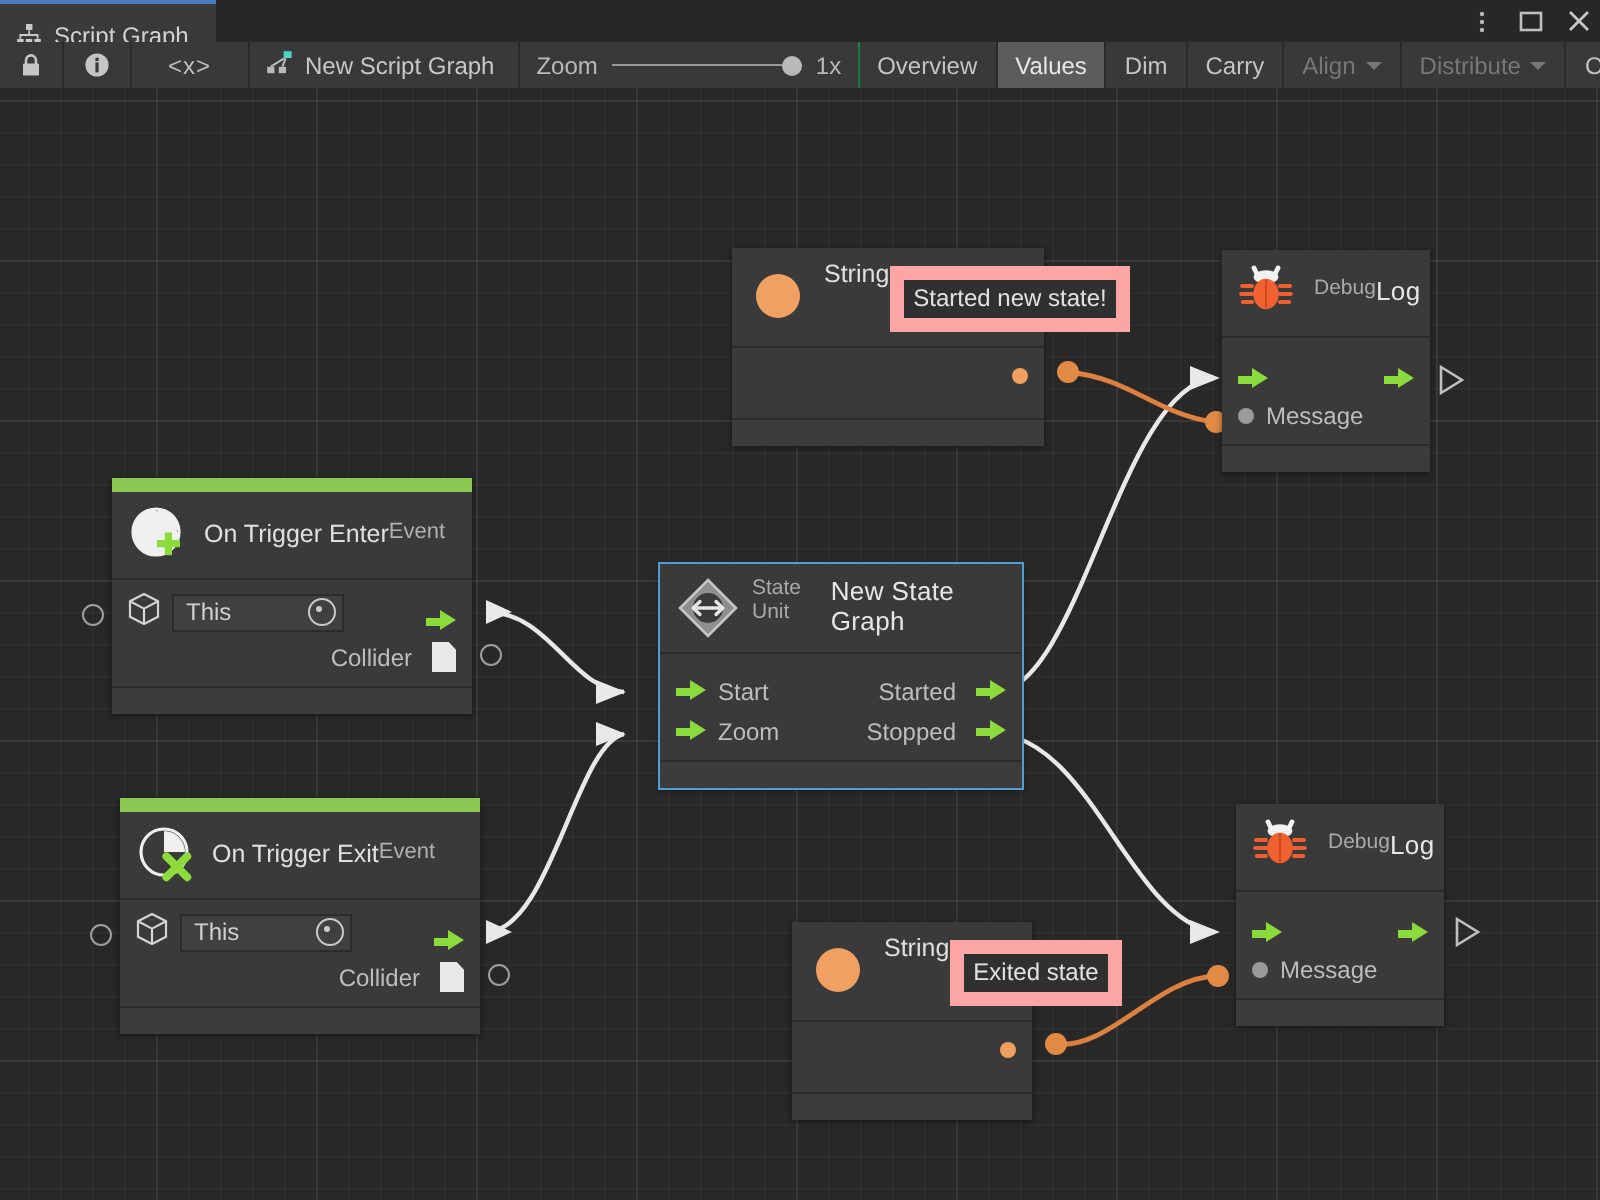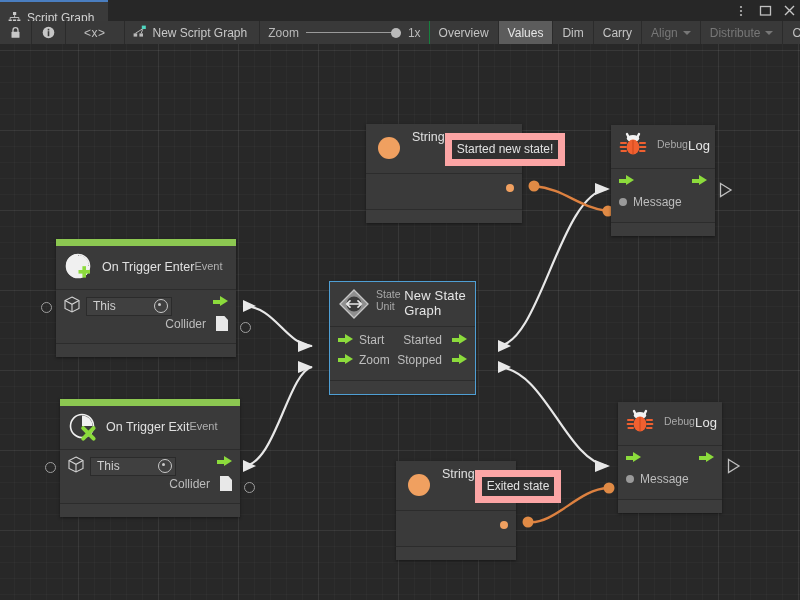--- a/index.html
+++ b/index.html
@@ -96,21 +96,21 @@
   .node .head .nicon{width:30px;height:30px;flex:0 0 30px;position:relative;}
   .node .head .titles{display:flex;flex-direction:row;justify-content:center;line-height:1.18;}
   .node .t-main{font-size:12.5px;color:#e0e0e0;}
   .node .t-sub{font-size:11px;color:#b0b0b0;}
   .node .t-small{font-size:10.5px;color:#a9a9a9;}
   .node .t-big{font-size:13px;color:#e6e6e6;letter-spacing:.2px;}
   .node .body{border-top:1px solid #2c2c2c;padding:6px 8px 7px 8px;background:#3a3a3a;}
   .node .foot{border-top:1px solid #2c2c2c;height:13px;background:#3c3c3c;}
   .node.selected{outline:1px solid #4f9fd4;outline-offset:0;}
 
-  .row{display:flex;align-items:flex-start;justify-content:space-between;min-height:20px;}
+  .row{display:flex;align-items:flex-end;justify-content:space-between;min-height:20px;}
   .row .lft{display:flex;align-items:center;gap:6px;}
   .row .rgt{display:flex;align-items:center;gap:10px;}
   .label{font-size:12px;color:#bdbdbd;}
   .arrow-g{display:inline-block;width:15px;height:11px;position:relative;}
   .arrow-g::before{content:"";position:absolute;left:0;top:4px;width:8px;height:4px;background:#8cdb3c;}
   .arrow-g::after{content:"";position:absolute;left:7px;top:0;width:0;height:0;
     border-top:5.5px solid transparent;border-bottom:5.5px solid transparent;border-left:8px solid #8cdb3c;}
   .dot-grey{width:8px;height:8px;border-radius:50%;background:#9a9a9a;display:inline-block;}
   .dot-orange{width:8px;height:8px;border-radius:50%;background:#f0a060;display:inline-block;}
   .doc-ico{width:12px;height:15px;background:#e8e8e8;display:inline-block;
@@ -371,21 +371,21 @@
           <span class="lft"></span>
           <span class="rgt">
             <span class="label">Collider</span>
             <span class="doc-ico"></span>
           </span>
         </div>
       </div>
       <div class="foot"></div>
     </div>
 
-    <div class="node selected" style="left:330px;top:238px;width:145px;">
+    <div class="node selected" style="left:330px;top:238px;width:181px;">
       <div class="head">
         <span class="nicon">
           <svg width="32" height="32" viewBox="0 0 32 32">
             <path d="M16,2 L30,16 L16,30 L2,16 Z" fill="#8f8f8f" stroke="#c6c6c6" stroke-width="1.3"></path>
             <circle cx="16" cy="16" r="7.5" fill="#3a3a3a"></circle>
             <path d="M9.5,16 H22.5 M12,12.8 L8.6,16 L12,19.2 M20,12.8 L23.4,16 L20,19.2" stroke="#e8e8e8" stroke-width="1.7" fill="none" stroke-linecap="round" stroke-linejoin="round"></path>
           </svg>
         </span>
         <span class="titles">
           <span class="t-small">State Unit</span>

